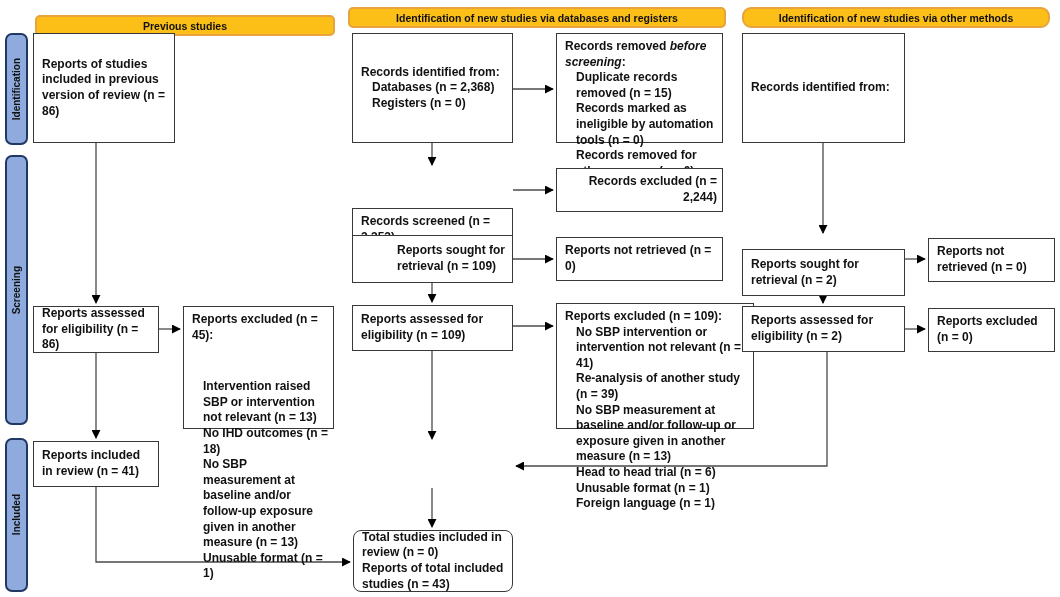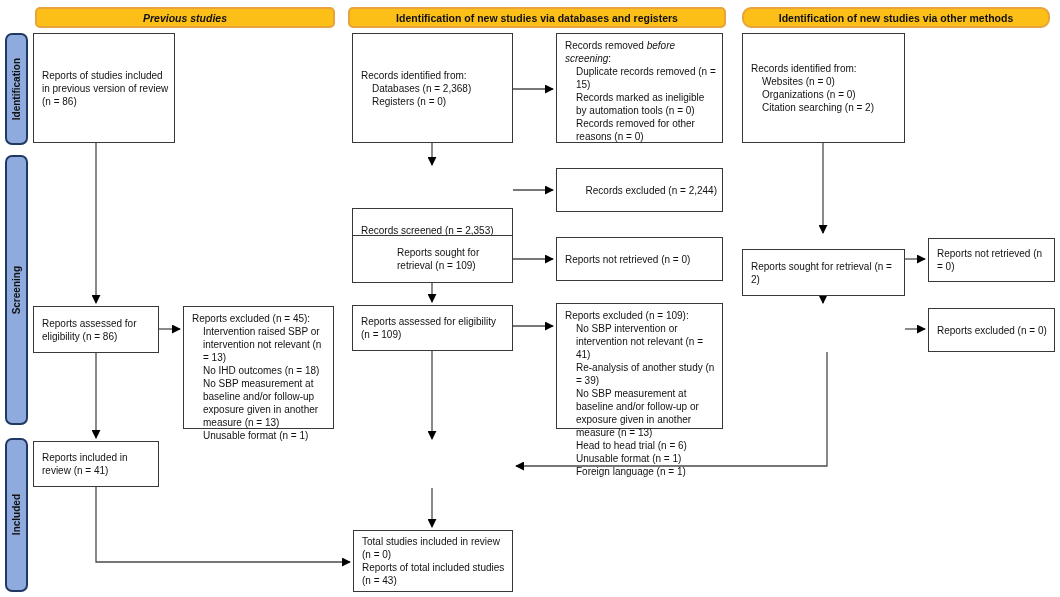--- a/index.html
+++ b/index.html
@@ -16,35 +16,35 @@
   .stage {
     position:absolute; width:23px; box-sizing:border-box;
     background:var(--stage-fill,#8FAADC); border:2px solid var(--stage-border,#203864);
     border-radius:7px; display:flex; align-items:center; justify-content:center;
     font-weight:bold; font-size:10px;
   }
   .stage span { writing-mode:vertical-rl; transform:rotate(180deg); white-space:nowrap; }
   .box {
     position:absolute; box-sizing:border-box; background:#fff;
     border:1.5px solid #383838; padding:5px 5px 5px 8px;
-    font-size:10px; line-height:1.3; display:flex; flex-direction:column;
+    font-size:12px; line-height:1.3; display:flex; flex-direction:column;font-weight:bold;
   }
   .box.center { justify-content:center; }
   .box.top { justify-content:flex-start; }
   .item { padding-left:11px; }
   .flush .item { padding-left:0; }
   svg.arrows { position:absolute; left:0; top:0; pointer-events:none; }
   svg.arrows polyline, svg.arrows line { stroke:#4a4a4a; stroke-width:1.3; fill:none; }
 </style>
 </head>
 <body>
 
 <div class="canvas">
 
-  <div class="hdr" style="left:35px; top:7px; width:300px;font-style:italic;">
+  <div class="hdr" style="left:35px; top:15px; width:300px;">
     <span>Previous studies</span>
   </div>
   <div class="hdr" style="left:348px; top:7px; width:378px;">
     <span>Identification of new studies via databases and registers</span>
   </div>
   <div class="hdr" style="left:742px; top:7px; width:308px;border-radius:9px;">
     <span>Identification of new studies via other methods</span>
   </div>
 
   <div class="stage" style="left:5px; top:33px; height:112px;">
@@ -82,21 +82,21 @@
     <polyline points="827,352 827,466 516,466" marker-end="url(#ah)"></polyline>
     <polyline points="96,487 96,562 350,562" marker-end="url(#ah)"></polyline>
   </svg>
 
   <div class="box center" style="left:33px; top:33px; width:142px; height:110px;">
     <div>Reports of studies included in previous version of review (n = 86)</div>
   </div>
   <div class="box center" style="left:33px; top:306px; width:126px; height:47px;justify-content:center;">
     <div>Reports assessed for eligibility (n = 86)</div>
   </div>
-  <div class="box top" style="left:183px; top:306px; width:151px; height:123px;">
+  <div class="box top" style="left:183px; top:306px; width:151px; height:123px;gap:36px;">
     <div>Reports excluded (n = 45):</div>
     <div>
         <div class="item">Intervention raised SBP or intervention not relevant (n = 13)</div>
         <div class="item">No IHD outcomes (n = 18)</div>
         <div class="item">No SBP measurement at baseline and/or follow-up exposure given in another measure (n = 13)</div>
         <div class="item">Unusable format (n = 1)</div>
       </div>
   </div>
   <div class="box center" style="left:33px; top:441px; width:126px; height:46px;">
     <div>Reports included in review (n = 41)</div>
@@ -125,49 +125,47 @@
   </div>
   <div class="box center" style="left:352px; top:235px; width:161px; height:48px;padding-left:44px;">
     <div>Reports sought for retrieval (n = 109)</div>
   </div>
   <div class="box center" style="left:556px; top:237px; width:167px; height:44px;">
     <div>Reports not retrieved (n = 0)</div>
   </div>
   <div class="box center" style="left:352px; top:305px; width:161px; height:46px;">
     <div>Reports assessed for eligibility (n = 109)</div>
   </div>
-  <div class="box top" style="left:556px; top:303px; width:167px; height:126px;">
+  <div class="box top" style="left:556px; top:303px; width:198px; height:126px;">
     <div>Reports excluded (n = 109):</div>
     <div>
         <div class="item">No SBP intervention or intervention not relevant (n = 41)</div>
         <div class="item">Re-analysis of another study (n = 39)</div>
         <div class="item">No SBP measurement at baseline and/or follow-up or exposure given in another measure (n = 13)</div>
         <div class="item">Head to head trial (n = 6)</div>
         <div class="item">Unusable format (n = 1)</div>
         <div class="item">Foreign language (n = 1)</div>
       </div>
   </div>
-  <div class="box center flush" style="left:353px; top:530px; width:160px; height:62px;">
+  <div class="box center flush" style="left:353px; top:530px; width:160px; height:62px;border-radius:8px;">
     <div>
         <div class="item">Total studies included in review (n = 0)</div>
         <div class="item">Reports of total included studies (n = 43)</div>
       </div>
   </div>
 
   <div class="box center" style="left:742px; top:33px; width:163px; height:110px;">
     <div>Records identified from:</div>
-    <div>
-        <div class="item">Websites (n = 0)</div>
-        <div class="item">Organizations (n = 0)</div>
-        <div class="item">Citation searching (n = 2)</div>
-      </div>
   </div>
   <div class="box center" style="left:742px; top:236px; width:163px; height:47px;margin-top:13px;">
     <div>Reports sought for retrieval (n = 2)</div>
   </div>
   <div class="box center" style="left:928px; top:238px; width:127px; height:44px;">
     <div>Reports not retrieved (n = 0)</div>
+  </div>
+  <div class="box center" style="left:742px; top:306px; width:163px; height:46px;">
+    <div>Reports assessed for eligibility (n = 2)</div>
   </div>
   <div class="box center" style="left:928px; top:308px; width:127px; height:44px;">
     <div>Reports excluded (n = 0)</div>
   </div>
 
 </div>
 
 </body></html>

